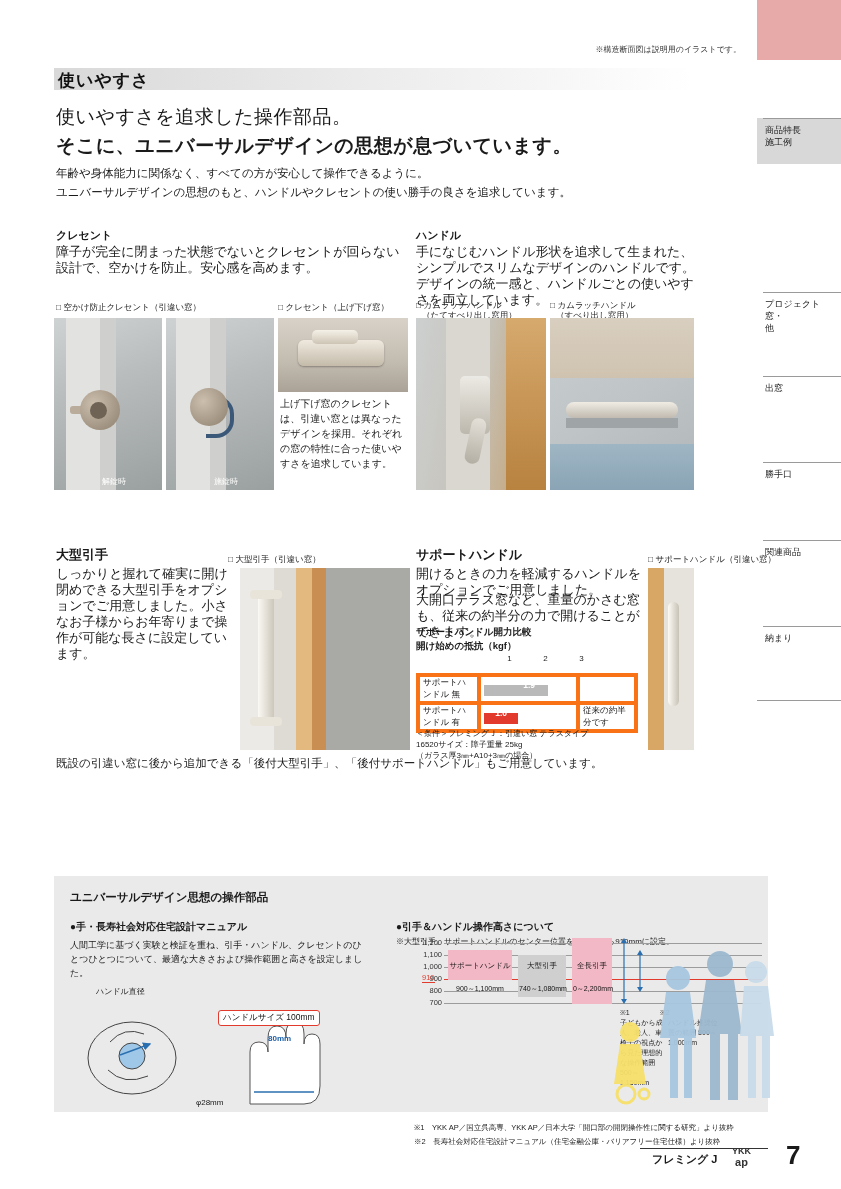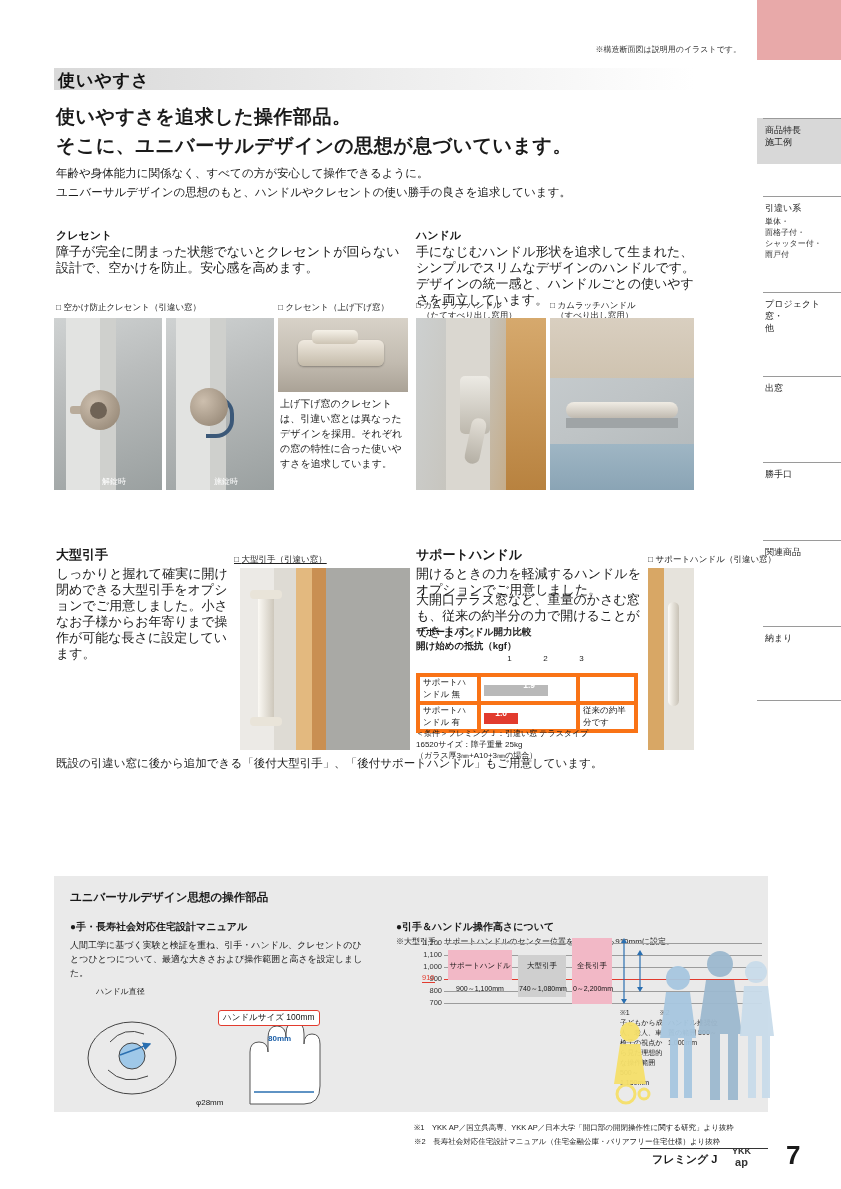--- a/index.html
+++ b/index.html
@@ -23,21 +23,21 @@
   .tab-sub{font-size:8px;line-height:11px;color:#333;}
 
   
   .topnote{position:absolute;right:100px;top:44px;font-size:8px;color:#333;}
 
   
   .sec-title-bar{position:absolute;left:54px;top:68px;width:640px;height:22px;
      background:linear-gradient(to right,#d9d9d9,#ffffff);}
   .sec-title{position:absolute;left:58px;top:69px;font-size:17px;font-weight:bold;letter-spacing:1px;color:#111;}
 
-  .lead1{position:absolute;left:56px;top:104px;font-size:19px;font-weight:bold;letter-spacing:0.5px;}
+  .lead1{position:absolute;left:56px;top:104px;font-size:19px;font-weight:normal;letter-spacing:0.5px;}
   .lead2{position:absolute;left:56px;top:133px;font-size:19px;font-weight:bold;letter-spacing:0.5px;}
   .sub1{position:absolute;left:56px;top:166px;font-size:11.5px;}
   .sub2{position:absolute;left:56px;top:185px;font-size:11.5px;}
 
   
   .blk-title{position:absolute;font-size:11px;font-weight:bold;}
   .blk-text{position:absolute;font-size:13px;line-height:16px;}
   .cap{position:absolute;font-size:8.5px;color:#222;}
   .cap:before{content:"□ ";}
   .cap.nobox:before{content:"";}
@@ -163,28 +163,20 @@
 
   <div class="tab-rail">
     <div class="tab-swatch"></div>
 
     <div class="tab-item active" style="top:118px;height:46px;padding-top:6px;">
       <div class="rule"></div>
       <div style="white-space:pre-line;">商品特長
 施工例</div>
     </div>
 
-    <div class="tab-item" style="top:196px;height:76px;padding-top:6px;">
-      <div class="rule"></div>
-      <div>引違い系</div>
-      <div class="tab-sub" style="white-space:pre-line;margin-top:2px;">単体・
-面格子付・
-シャッター付・
-雨戸付</div>
-    </div>
 
     <div class="tab-item" style="top:292px;height:50px;padding-top:6px;">
       <div class="rule"></div>
       <div style="white-space:pre-line;">プロジェクト窓・
 他</div>
     </div>
 
     <div class="tab-item" style="top:376px;height:40px;padding-top:6px;">
       <div class="rule"></div>
       <div>出窓</div>
@@ -260,21 +252,21 @@
   </div>
   <div class="photo" id="ph5">
     <div class="tan"></div>
       <div class="bar"></div>
       <div class="bar2"></div>
       <div class="blue"></div>
   </div>
 
   <div class="blk-title" style="left:56px;top:546px;font-size:13px;">大型引手</div>
   <div class="blk-text" style="left:56px;top:566px;width:176px;">しっかりと握れて確実に開け閉めできる大型引手をオプションでご用意しました。小さなお子様からお年寄りまで操作が可能な長さに設定しています。</div>
-  <div class="cap" style="left:234px;top:554px;text-decoration:underline;">大型引手（引違い窓）</div>
+  <div class="cap" style="left:228px;top:554px;">大型引手（引違い窓）</div>
   <div class="photo" id="ph6">
     <div class="s1"></div>
       <div class="s2"></div>
       <div class="s3"></div>
       <div class="s4"></div>
       <div class="s5"></div>
     <div class="pull"></div>
       <div class="pb1"></div>
       <div class="pb2"></div>
   </div>

